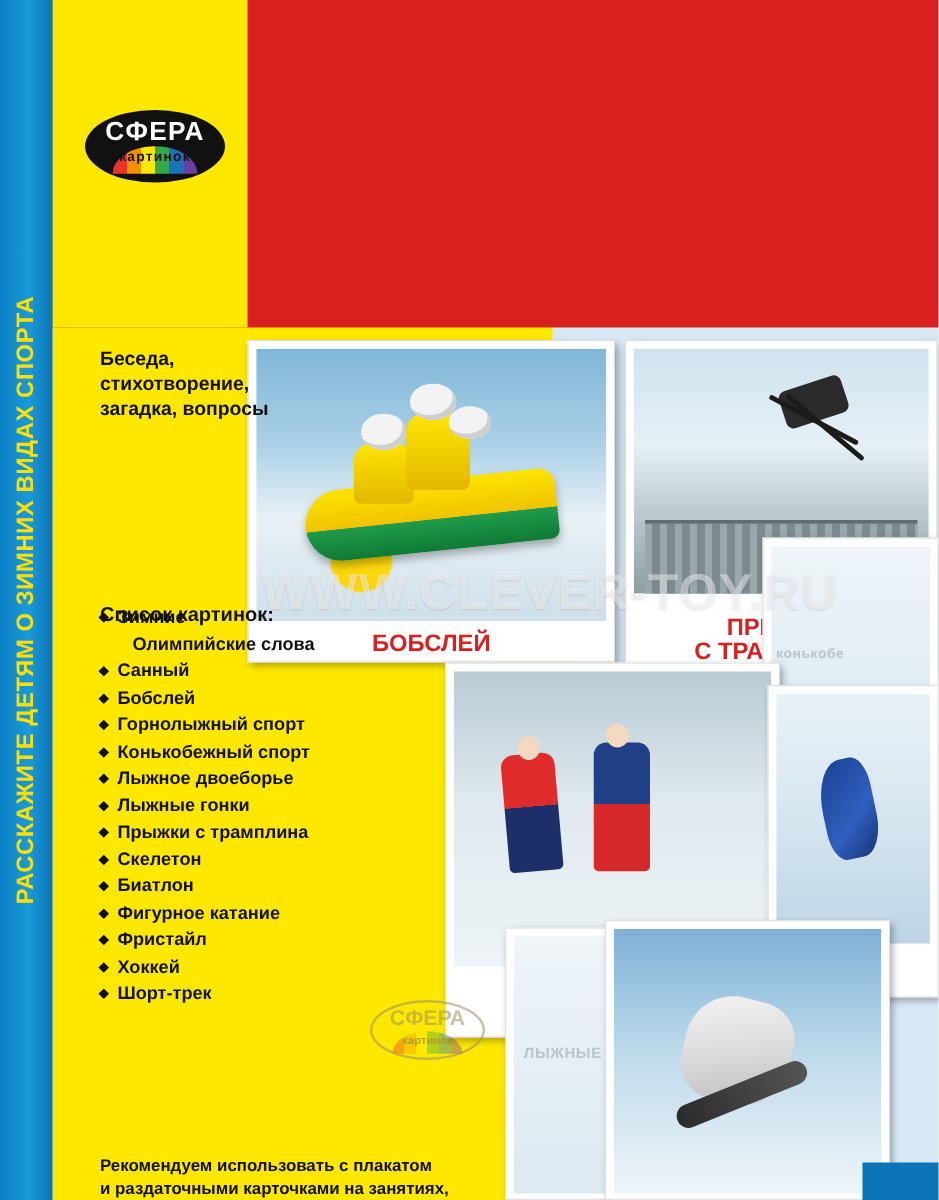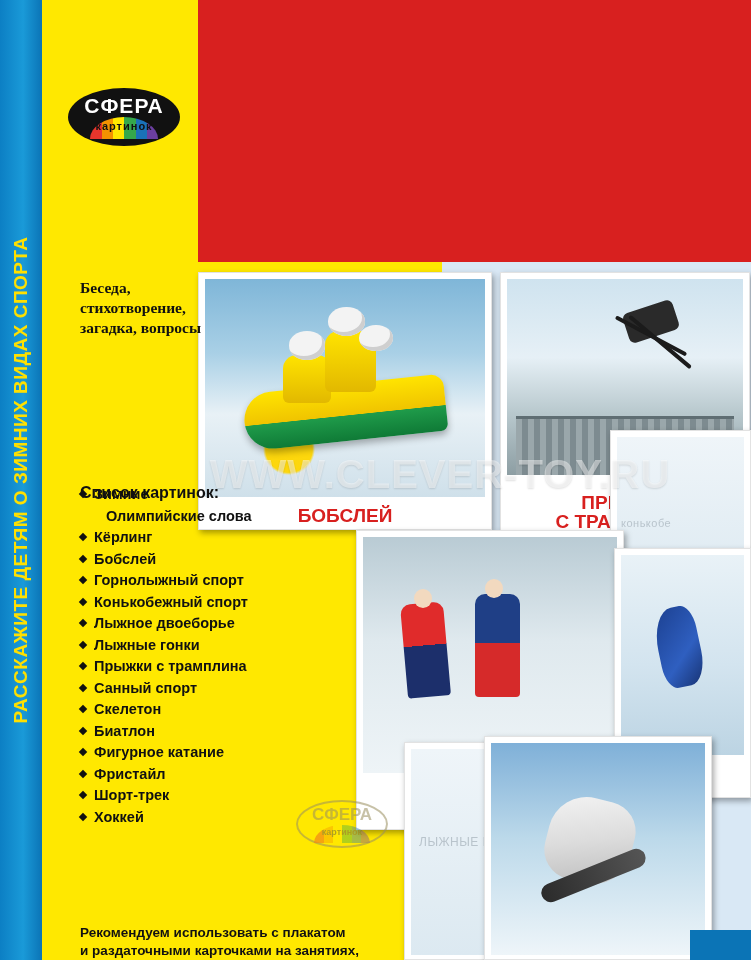--- a/index.html
+++ b/index.html
@@ -312,20 +312,21 @@
     left: 22%; top: 58%; width: 52%; height: 9%;
     background: linear-gradient(90deg,#2b2b2b,#555);
     border-radius: 20px;
     transform: rotate(-22deg);
   }
   
   .ghost-cap {
     position: absolute;
     color: #b9c4cc; font-size: 11px;
     letter-spacing: .5px;
+    font-weight: bold;
   }
   
   .watermark {
     position: absolute;
     left: 130px; top: 452px;
     width: 620px;
     text-align: center;
     color: rgba(255,255,255,.48);
     font-size: 40px;
     font-weight: bold;
@@ -436,41 +437,40 @@
 
   <div class="kicker">ПОЗНАВАТЕЛЬНОЕ И РЕЧЕВОЕ РАЗВИТИЕ</div>
   <div class="big-title">
     <span>ЗИМНИЕ</span><br>
     <span>ВИДЫ СПОРТА</span>
   </div>
   <div class="num16">16</div>
   <div class="sub1">демонстрационных картинок</div>
   <div class="sub2">с текстом на обороте</div>
 
-  <div class="lead" style="white-space:pre-line;font-family:Liberation Serif, serif;">Беседа,
+  <div class="lead" style="white-space:pre-line;">Беседа,
 стихотворение,
 загадка, вопросы</div>
   <div class="list-title">Список картинок:</div>
 
   <ul class="list">
     <li><span class="bullet"></span><span>Зимние</span><span class="cont">Олимпийские слова</span></li>
-    <li><span class="bullet"></span><span>Кёрлинг</span></li>
+    <li><span class="bullet"></span><span>Санный</span></li>
     <li><span class="bullet"></span><span>Бобслей</span></li>
     <li><span class="bullet"></span><span>Горнолыжный спорт</span></li>
     <li><span class="bullet"></span><span>Конькобежный спорт</span></li>
     <li><span class="bullet"></span><span>Лыжное двоеборье</span></li>
     <li><span class="bullet"></span><span>Лыжные гонки</span></li>
     <li><span class="bullet"></span><span>Прыжки с трамплина</span></li>
-    <li><span class="bullet"></span><span>Санный спорт</span></li>
     <li><span class="bullet"></span><span>Скелетон</span></li>
     <li><span class="bullet"></span><span>Биатлон</span></li>
     <li><span class="bullet"></span><span>Фигурное катание</span></li>
     <li><span class="bullet"></span><span>Фристайл</span></li>
+    <li><span class="bullet"></span><span>Хоккей</span></li>
     <li><span class="bullet"></span><span>Шорт-трек</span></li>
-    <li><span class="bullet"></span><span>Хоккей</span></li>
   </ul>
 
   <div class="wm-logo">
     <div class="wm-ell"></div>
     <div class="wm-rb"></div>
     <div class="wm-txt">СФЕРА</div>
     <div class="wm-kt">картинок</div>
   </div>
 
   <div class="footnote" style="white-space:pre-line;">Рекомендуем использовать с плакатом

